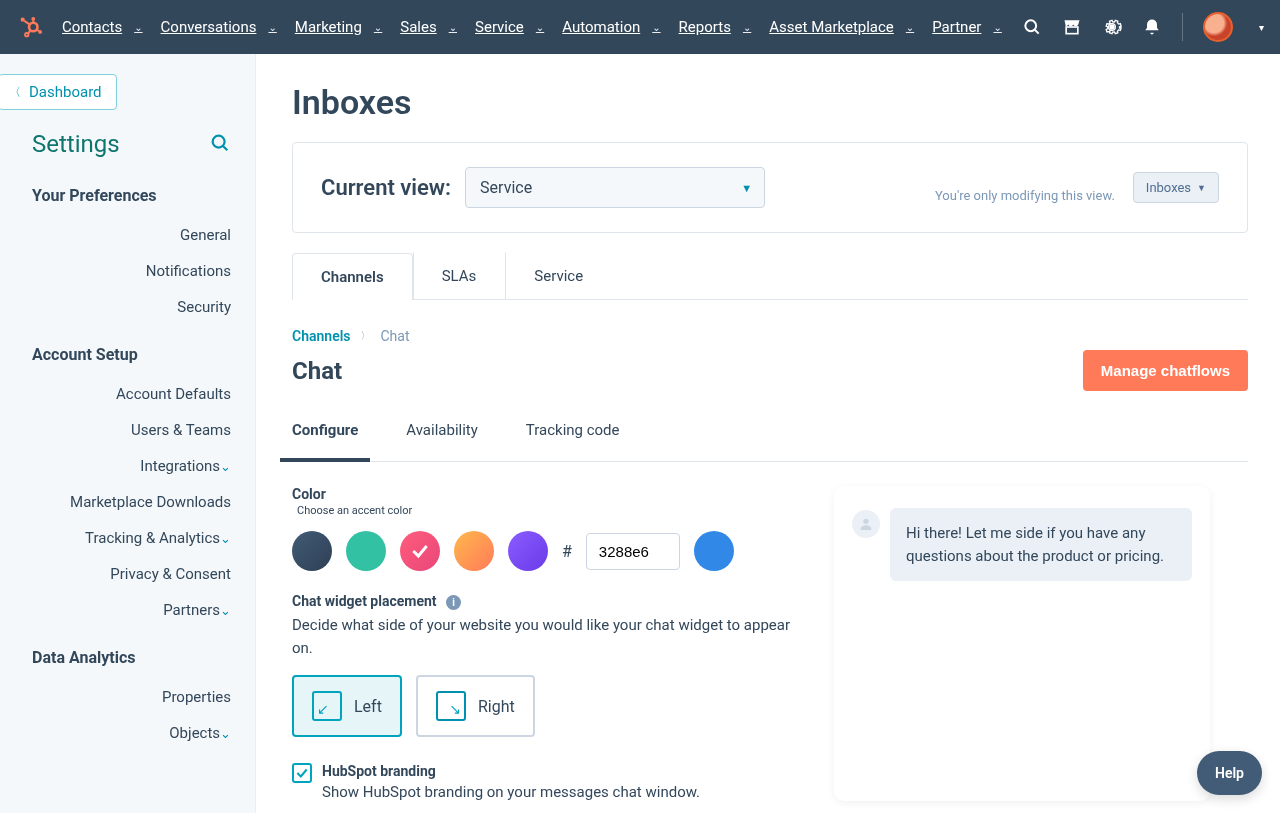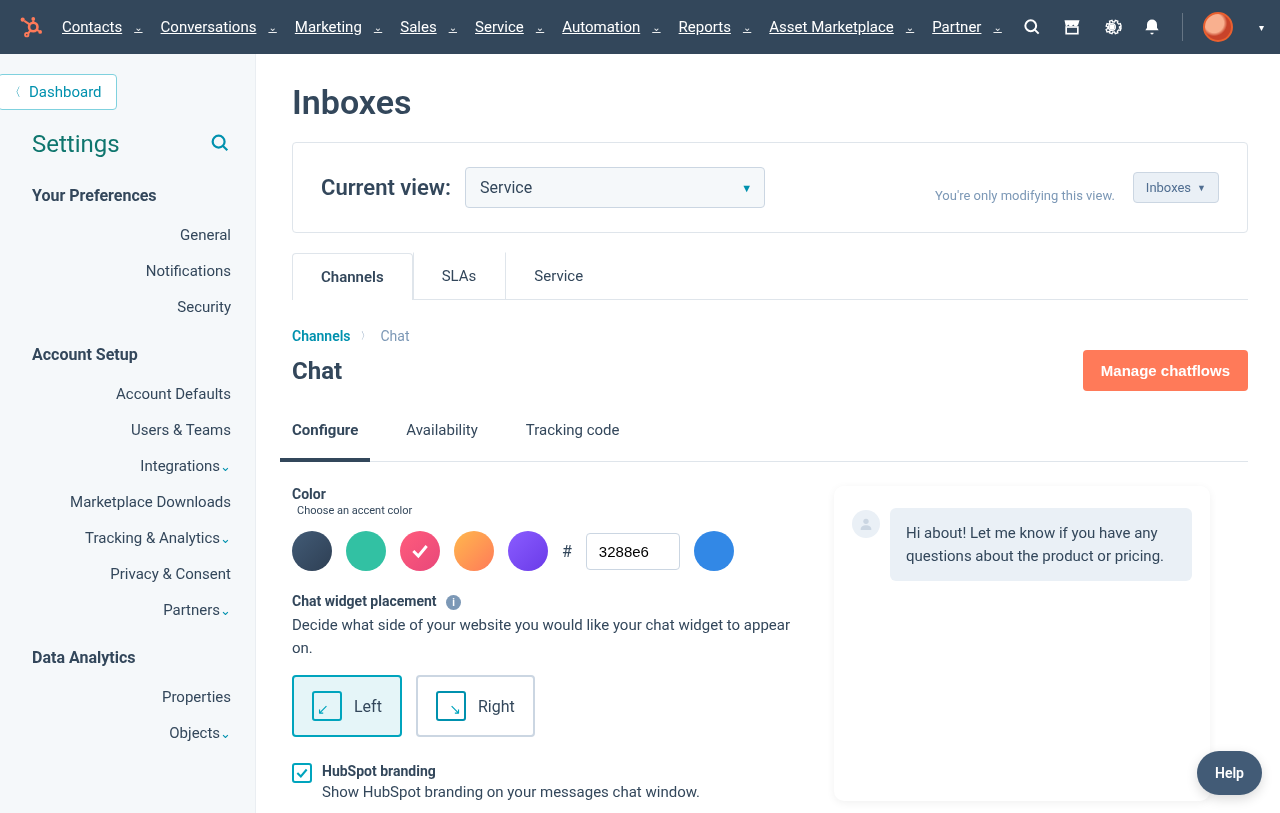--- a/index.html
+++ b/index.html
@@ -350,21 +350,21 @@
 
       <div class="preview">
         <div class="pv-body">
           <div class="pv-msg-row">
             <div class="pv-mini-av">
                 <svg viewBox="0 0 24 24" fill="#cbd6e2">
                   <circle cx="12" cy="8" r="4"></circle>
                   <path d="M4 20c0-4 4-6 8-6s8 2 8 6v1H4v-1z"></path>
                 </svg>
               </div>
-            <div class="pv-bubble">Hi about! Let me know if you have any questions about the product or pricing.</div>
+            <div class="pv-bubble">Hi there! Let me side if you have any questions about the product or pricing.</div>
           </div>
         </div>
       </div>
     </div>
   </div>
 </div>
 
 <div class="help-pill">Help</div>
 
 </body></html>

